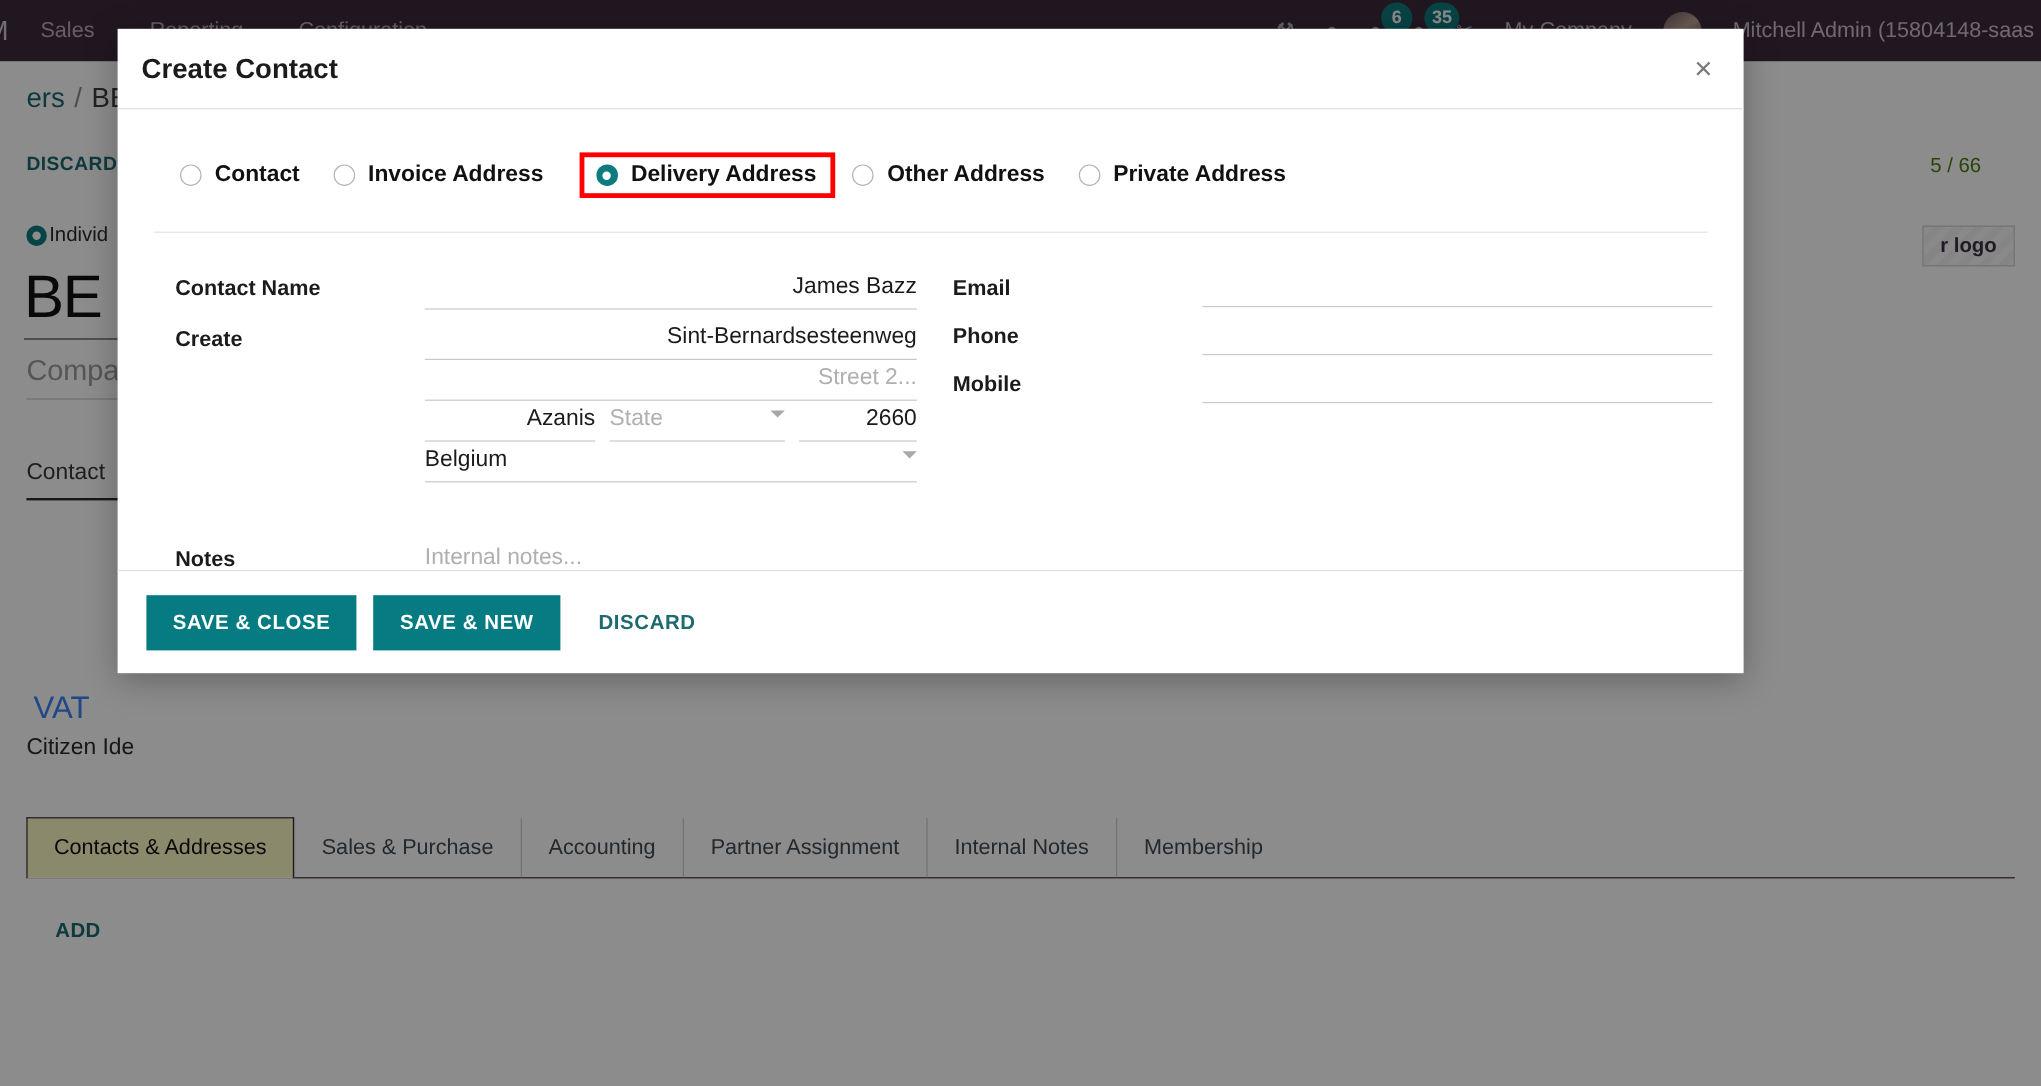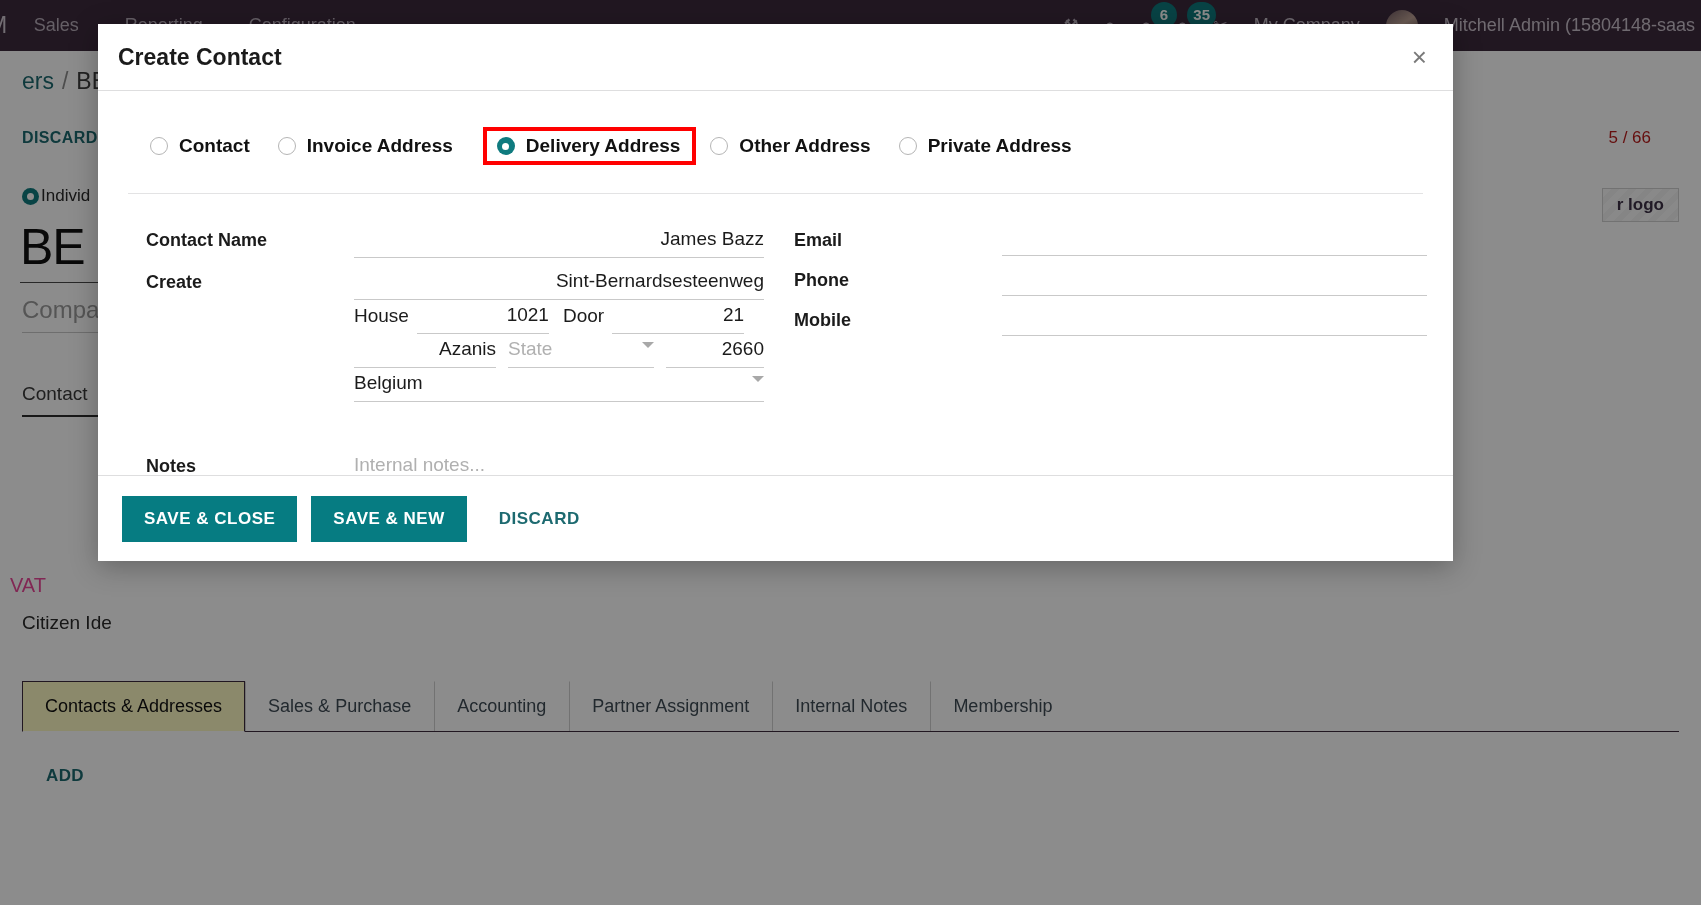--- a/index.html
+++ b/index.html
@@ -62,21 +62,21 @@
   .bc-text { color: #1d6a70; }
   .bc-sep { color: #8d8d8d; margin: 0 8px; }
   .bc-current { color: #3c3c3c; }
 
   .btn-row {
     position: absolute; top: 128px; left: 0; width: 1701px;
     display: flex; align-items: center; padding: 0 22px;
     font-size: 16px;
   }
   .link-discard { color: #1d6a70; font-weight: 600; letter-spacing: .4px; }
-  .pager { margin-left: auto; color: #b91c1c; font-size: 17px; padding-right: 28px; }
+  .pager { margin-left: auto; color: #4d7c0f; font-size: 17px; padding-right: 28px; }
 
   
   .rec-radio-row {
     position: absolute; top: 186px; left: 22px;
     display: flex; align-items: center; gap: 2px;
     font-size: 17px; color: #2b2b2b;
   }
   .dot-on {
     width: 17px; height: 17px; border-radius: 50%;
     background: #0f7b7f; display: inline-block; position: relative;
@@ -94,22 +94,22 @@
     position: absolute; top: 296px; left: 22px;
     font-size: 24px; color: #9b9b9b;
     border-bottom: 1px solid #c9c9c9; padding-bottom: 8px; width: 300px;
   }
   .rec-contact-label {
     position: absolute; top: 383px; left: 22px;
     font-size: 19px; color: #3a3a3a;
     border-bottom: 2px solid #2d2d2d; padding-bottom: 10px; width: 290px;
   }
   .rec-vat {
-    position: absolute; top: 574px; left: 10px;
-    font-size: 20px; color: #ec4899;
+    position: absolute; top: 574px; left: 28px;
+    font-size: 26px; color: #3b82f6;
   }
   .rec-citizen {
     position: absolute; top: 612px; left: 22px;
     font-size: 19px; color: #2b2b2b;
   }
   .logo-box {
     position: absolute; top: 188px; right: 22px;
     padding: 6px 14px; font-size: 17px; font-weight: 700;
     color: #3c3046; border: 1px solid #cfcfcf;
     background: repeating-linear-gradient(135deg,#fafafa 0 6px,#f2f2f2 6px 12px);
@@ -381,27 +381,22 @@
           <div class="f-fields">
             <div class="fld">James Bazz</div>
           </div>
         </div>
 
         <div class="f-row">
           <div class="f-label">Create</div>
           <div class="f-fields">
             <div class="fld">Sint-Bernardsesteenweg</div>
 
-            <div class="inline">
-              <span class="sub-label">House</span>
-              <div class="fld w-house">1021</div>
-              <span class="sub-label" style="padding-left:14px">Door</span>
-              <div class="fld w-door">21</div>
-            </div>
-
+
+            <div class="fld ph">Street 2...</div>
 
             <div class="inline">
               <div class="fld w-city">Azanis</div>
               <div class="fld w-state sel" style="margin-left:12px">
                 <span class="ph">State</span>
                 <span class="caret"></span>
               </div>
               <div class="fld w-zip" style="margin-left:12px">2660</div>
             </div>
 

